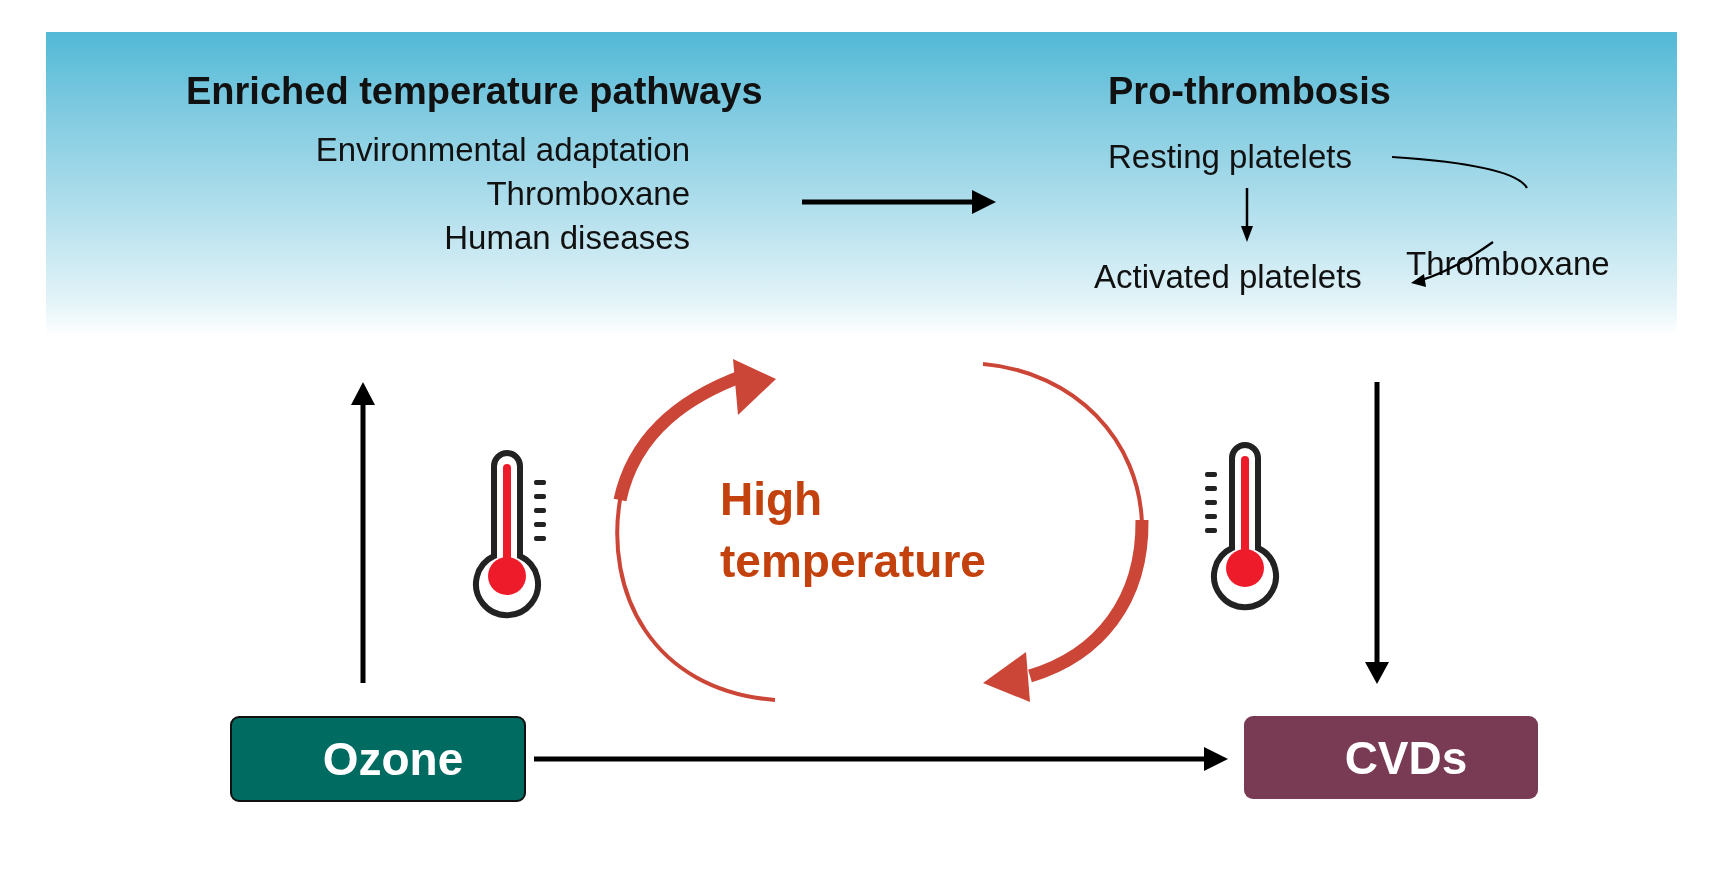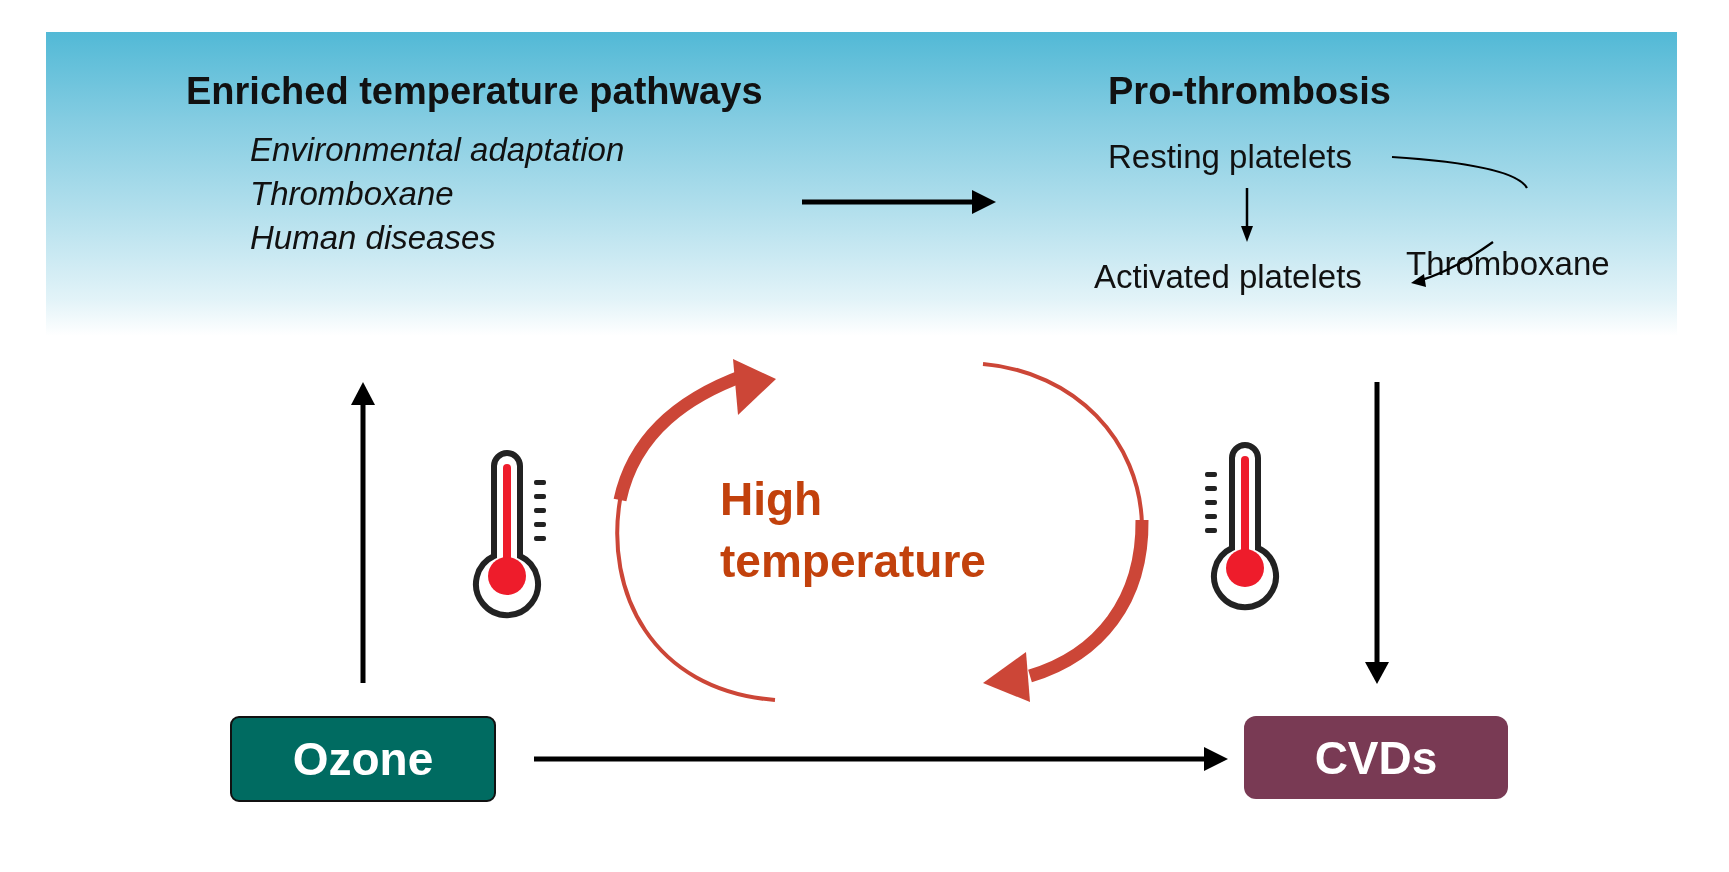--- a/index.html
+++ b/index.html
@@ -1,27 +1,27 @@
 <!DOCTYPE html>
 <html><head>
   <meta charset="utf-8">
   <style>
     html, body { margin: 0; padding: 0; background: #ffffff; }
     body { width: 1729px; height: 872px; position: relative; overflow: hidden;
       font-family: "Liberation Sans", sans-serif; color: #111; }
     .banner { position: absolute; left: 46px; top: 32px; width: 1631px; height: 304px;
       background: linear-gradient(to bottom, #52b9d6 0%, #86cde2 30%, #b4e0ed 60%, #e2f3f8 88%, #ffffff 100%); }
     .heading { position: absolute; font-weight: bold; font-size: 38px; white-space: nowrap; }
-    .pathways { position: absolute; left: 250px; top: 128px; width: 440px; text-align: left; font-size: 33px; line-height: 44px; font-style: italic; }
+    .pathways { position: absolute; left: 250px; top: 128px; width: 440px; text-align: right; font-size: 33px; line-height: 44px; }
     .pathways div { white-space: nowrap; }
     .label { position: absolute; font-size: 33px; white-space: nowrap; }
     .box { position: absolute; border-radius: 9px; color: #fff; font-weight: bold; font-size: 46px;
-      display: flex; align-items: center; justify-content: center; }
+      display: flex; align-items: center; justify-content: center; padding-left: 30px; }
     .ozone { left: 230px; top: 716px; width: 262px; height: 82px; background: #006b61; border: 2px solid #111; }
-    .cvds { left: 1244px; top: 716px; width: 264px; height: 83px; background: #793a54; border-radius: 12px; }
+    .cvds { left: 1244px; top: 716px; width: 264px; height: 83px; background: #793a54; }
     .hightemp { position: absolute; left: 720px; top: 468px; width: 350px; text-align: left;
       color: #c2410c; font-weight: bold; font-size: 46px; line-height: 62px; }
     svg.overlay { position: absolute; left: 0; top: 0; }
   </style>
 </head>
 <body>
 
 <div class="banner"></div>
 
 <div class="heading" style="left:186px; top:70px;">Enriched temperature pathways</div>

